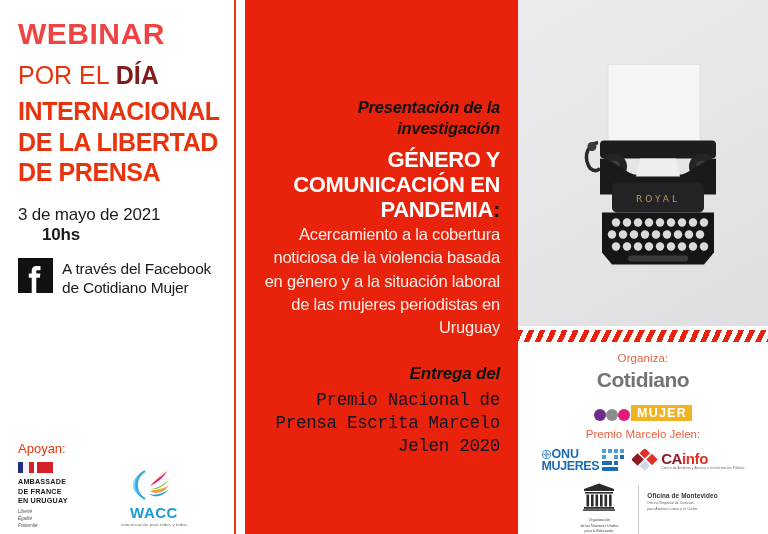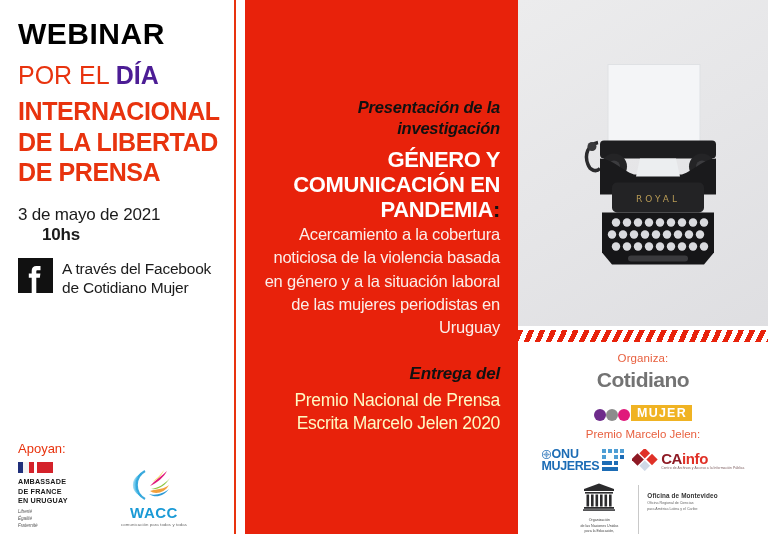--- a/index.html
+++ b/index.html
@@ -8,25 +8,25 @@
 
   .poster { position:relative; width:768px; height:534px; background:#ffffff; }
 
   
   .left-panel {
     position:absolute; left:0; top:0; width:237px; height:534px;
     background:#ffffff; padding:14px 12px 0 18px;
   }
   .ln { display:block; letter-spacing:-0.3px; }
   .l-webinar {
-    font-size:30px; font-weight:bold; color:#000000;
+    font-size:30px; font-weight:bold; color:#ef4444;
     letter-spacing:0.5px; line-height:1.05; margin-top:4px;
   }
   .l-sub1 { font-size:25px; font-weight:normal; color:#E8330E; line-height:1.22; margin-top:10px; letter-spacing:0px;}
-  .l-sub1 b { font-weight:bold; color:#4c1d95; }
+  .l-sub1 b { font-weight:bold; color:#7f1d1d; }
   .l-sub2 {
     font-size:25px; font-weight:bold; color:#E8330E;
     line-height:1.22; margin-top:6px; letter-spacing:-0.4px;
   }
   .l-date { font-size:17px; color:#1b1b1b; margin-top:17px; letter-spacing:-0.2px;}
   .l-date b { font-weight:bold;margin-left:24px; }
   .l-fb-row { display:flex; align-items:flex-start; gap:9px; margin-top:13px; }
   .fb-icon {
     width:35px; height:35px; background:#111111; flex:0 0 35px;
     display:flex; align-items:flex-end; justify-content:center; position:relative;
@@ -73,21 +73,21 @@
   }
   .c-title .colon { color:#111111; }
   .c-body {
     font-size:16.5px; color:#fbeeea; line-height:1.42; margin-top:1px; letter-spacing:-0.2px;
   }
   .c-entrega {
     font-size:17px; font-weight:bold; font-style:italic; color:#111111;
     line-height:1.2; margin-top:24px; letter-spacing:-0.2px;
   }
   .c-premio {
-    font-size:17.5px; color:#fef9c3; line-height:1.3; margin-top:5px; letter-spacing:-0.3px;
+    font-size:17.5px; color:#0f172a; line-height:1.3; margin-top:5px; letter-spacing:-0.3px;font-family:Liberation Mono, monospace;
   }
 
   
   .right-col { position:absolute; left:518px; top:0; width:250px; height:534px; background:#ffffff; }
 
   
   .photo-block {
     position:absolute; left:0; top:0; width:280px; height:326px;
     background:linear-gradient(150deg,#ececed 0%,#e6e6e8 45%,#dedee1 100%);
     overflow:hidden;

